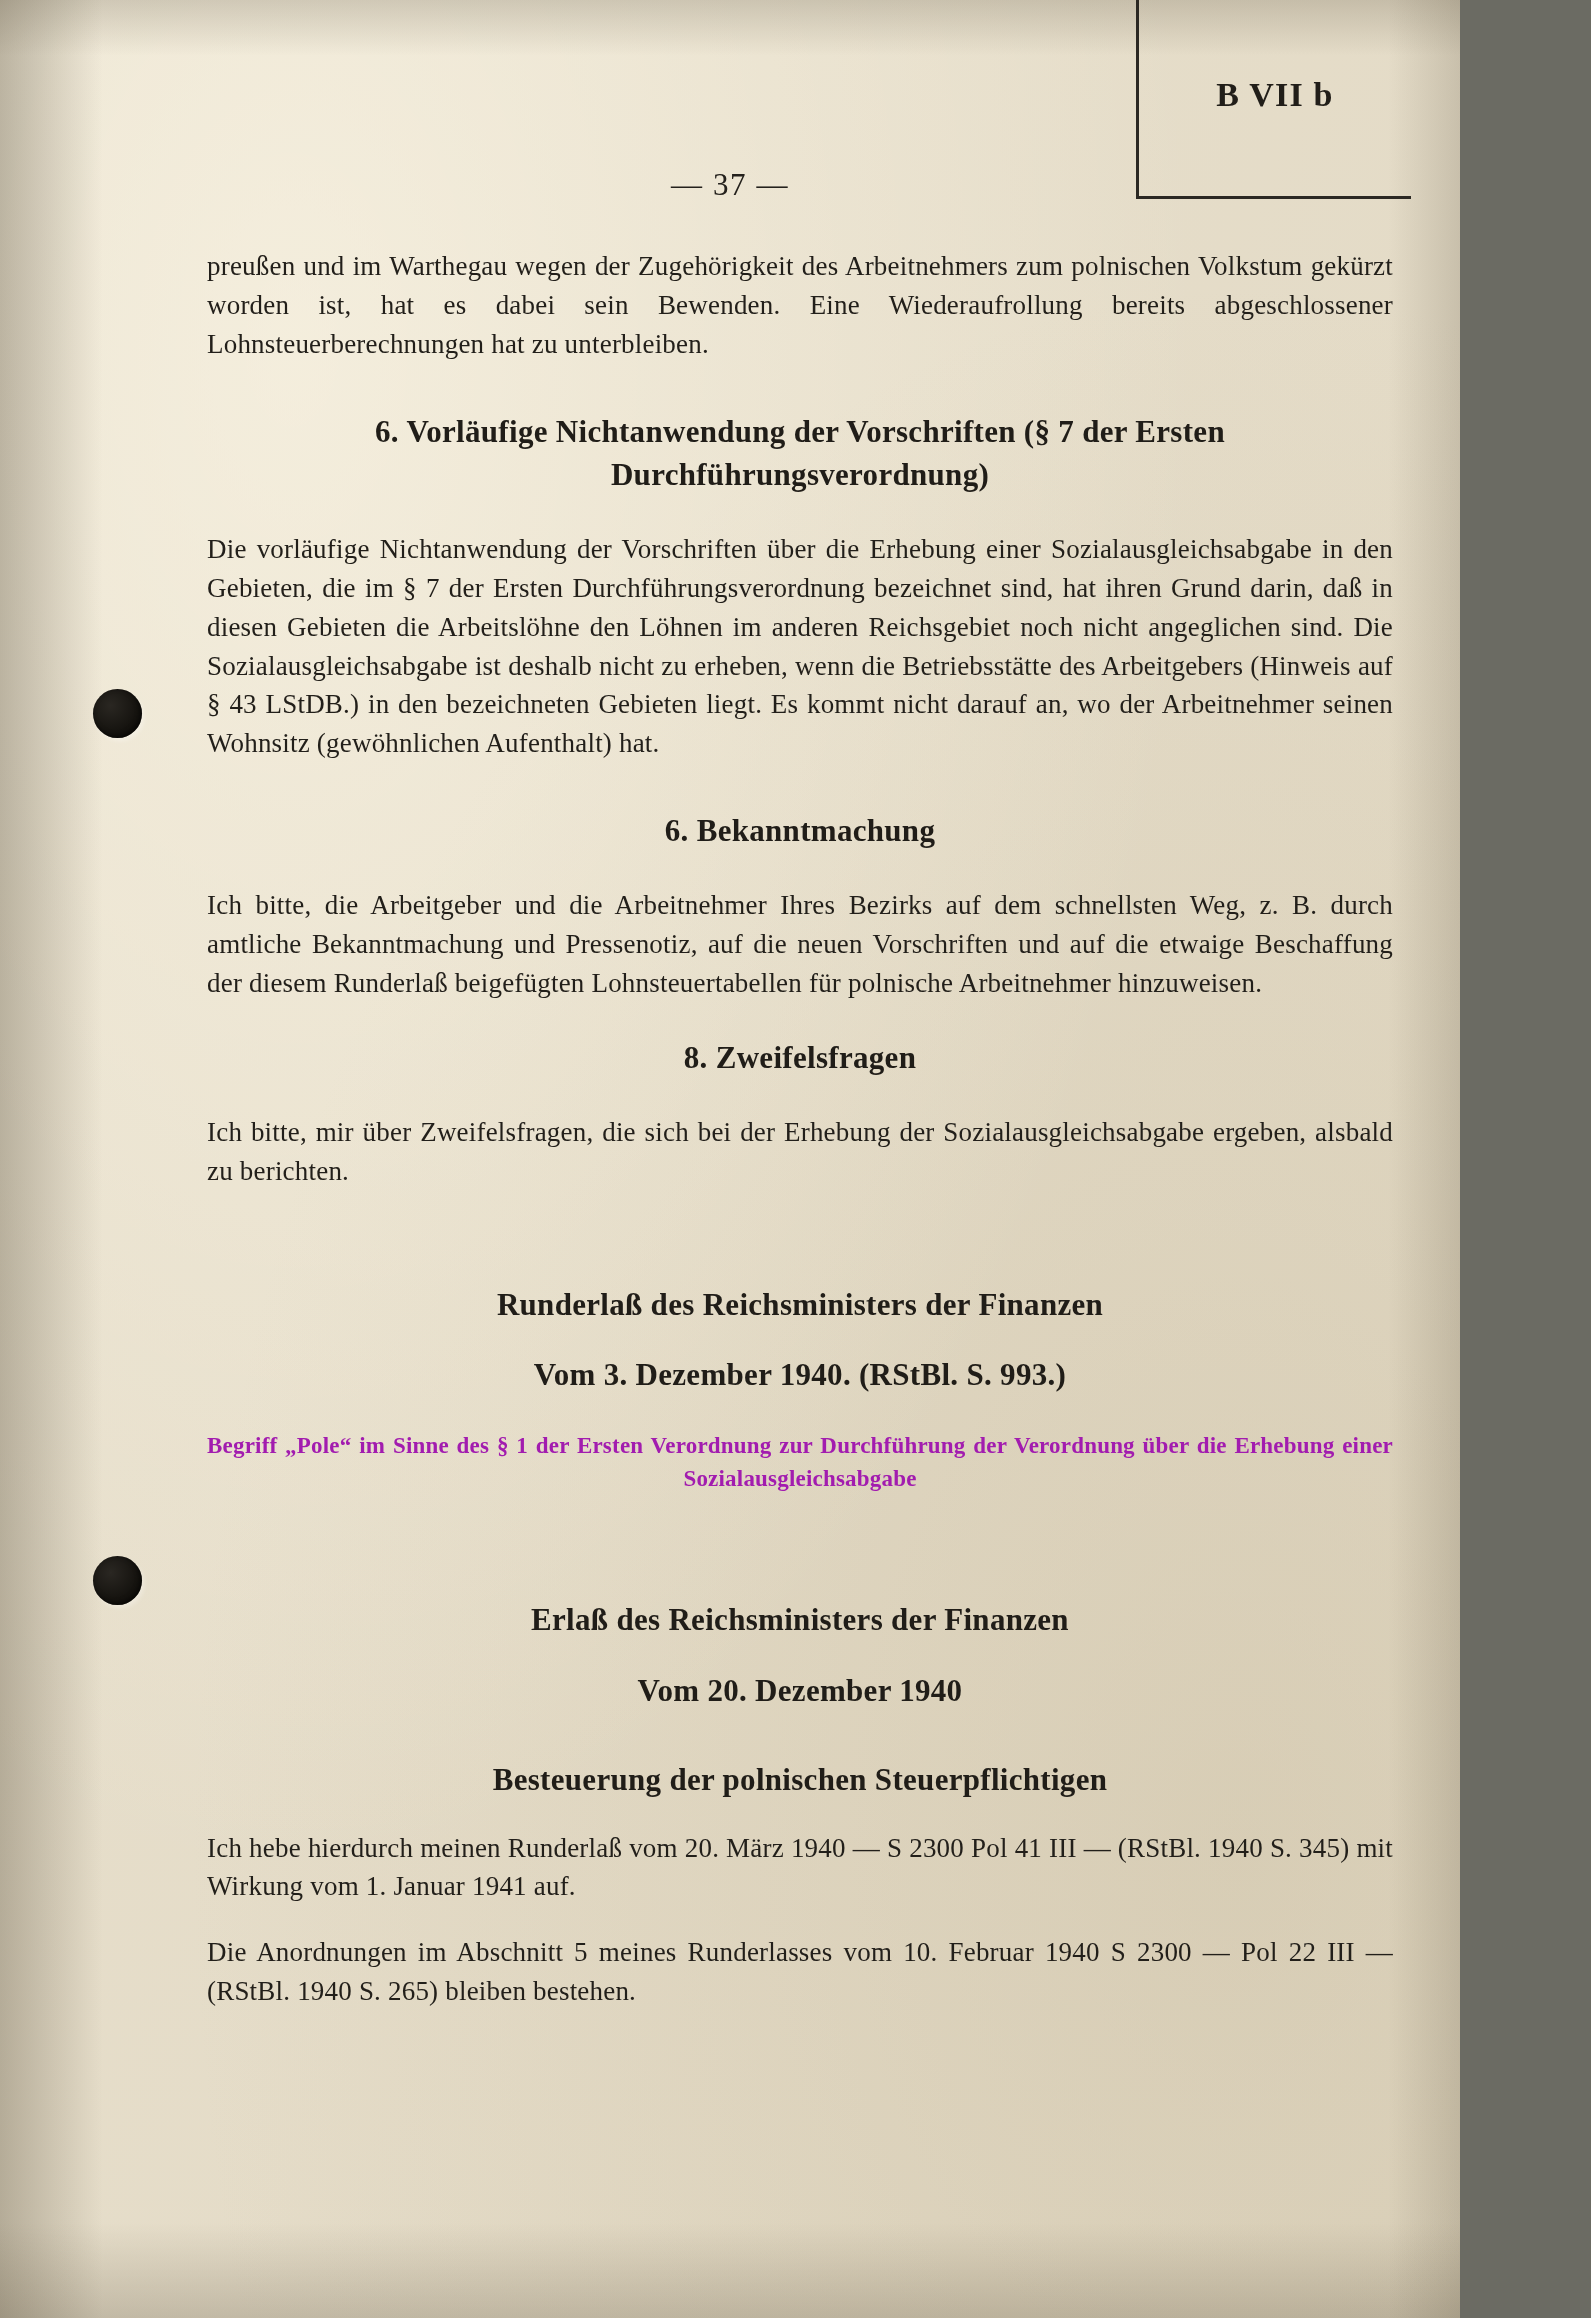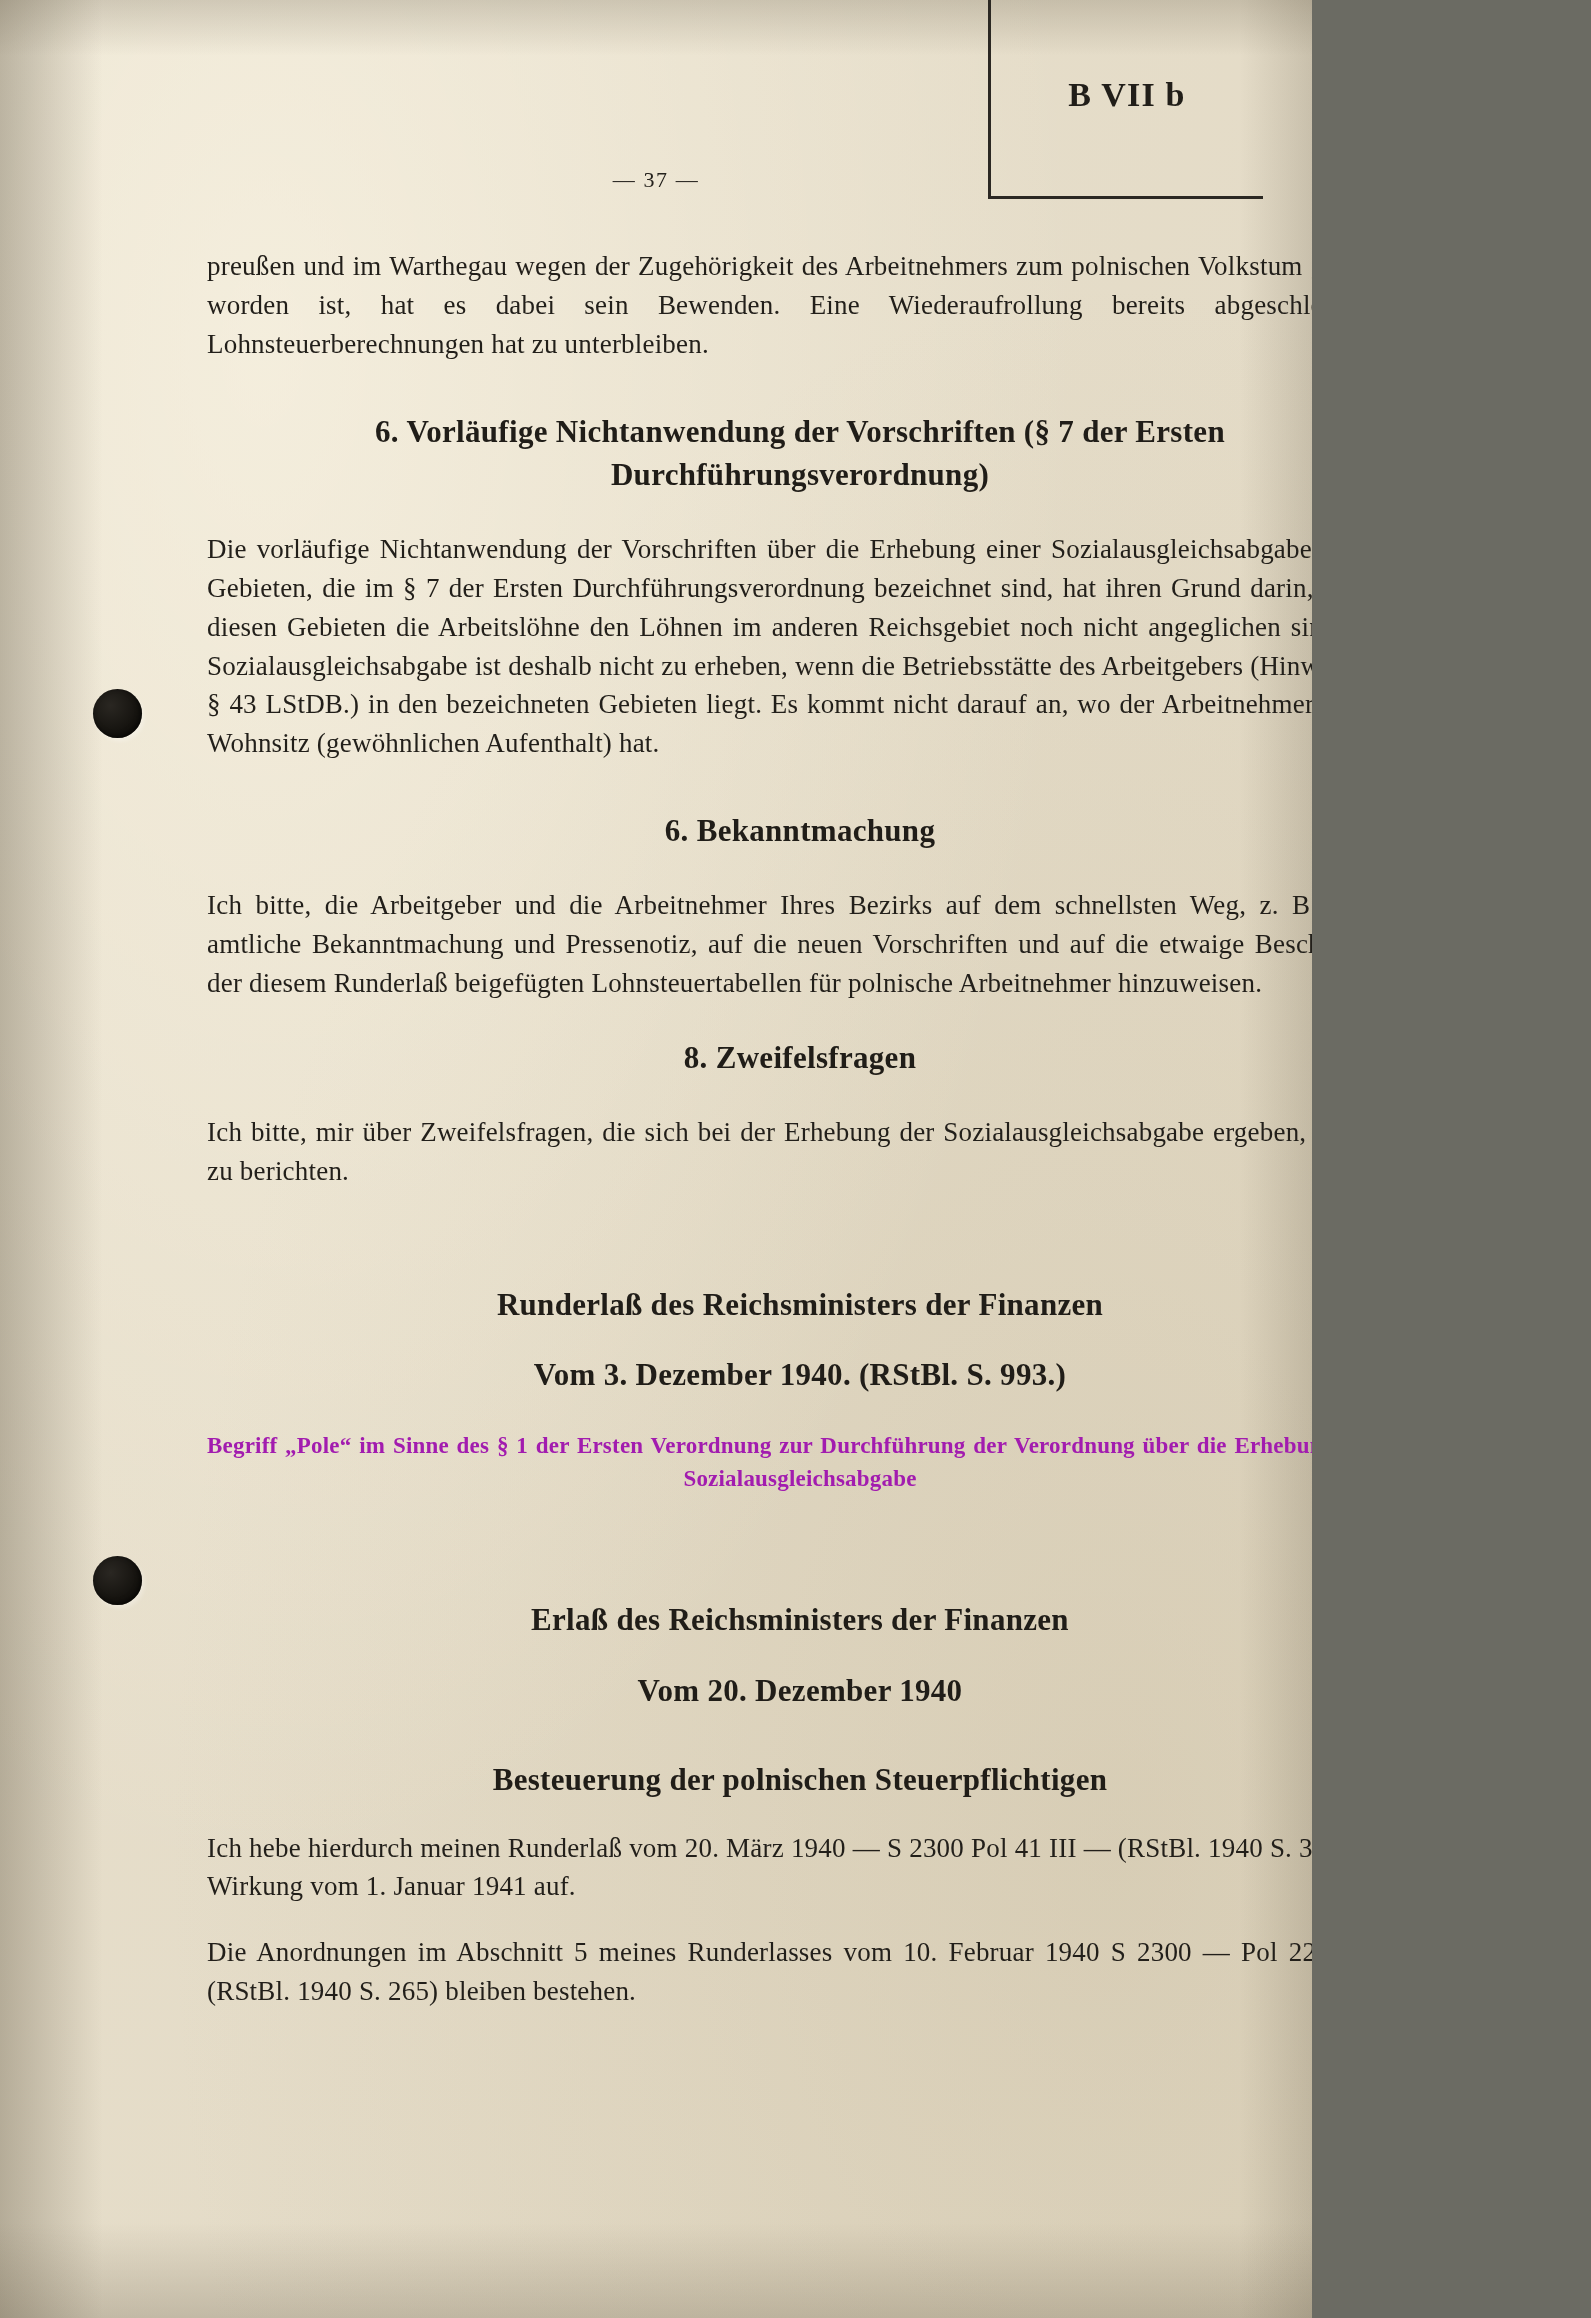--- a/index.html
+++ b/index.html
@@ -2,21 +2,21 @@
 <html style="font-size:12.7px"><head>
 <meta charset="utf-8">
 <style>
   html, body {
     margin: 0;
     padding: 0;
     background: #6b6b63;
   }
   .page {
     position: relative;
-    width: 1312px;
+    width: 1460px;
     height: 2319px;
     background: #e8e0cd;
     overflow: hidden;
     font-family: "Liberation Serif", serif;
     color: #1d1a16;
   }
   
   .paper-tint {
     position: absolute;
     inset: 0;
@@ -79,21 +79,21 @@
     color: #211e19;
   }
 
   
   .page-number {
     position: absolute;
     top: 167px;
     left: 0;
     right: 0;
     text-align: center;
-    font-size: 22px;
+    font-size: 31px;
     letter-spacing: 1.6px;
     color: #24211c;
   }
 
   
   .punch {
     position: absolute;
     width: 49px;
     height: 49px;
     border-radius: 50%;

